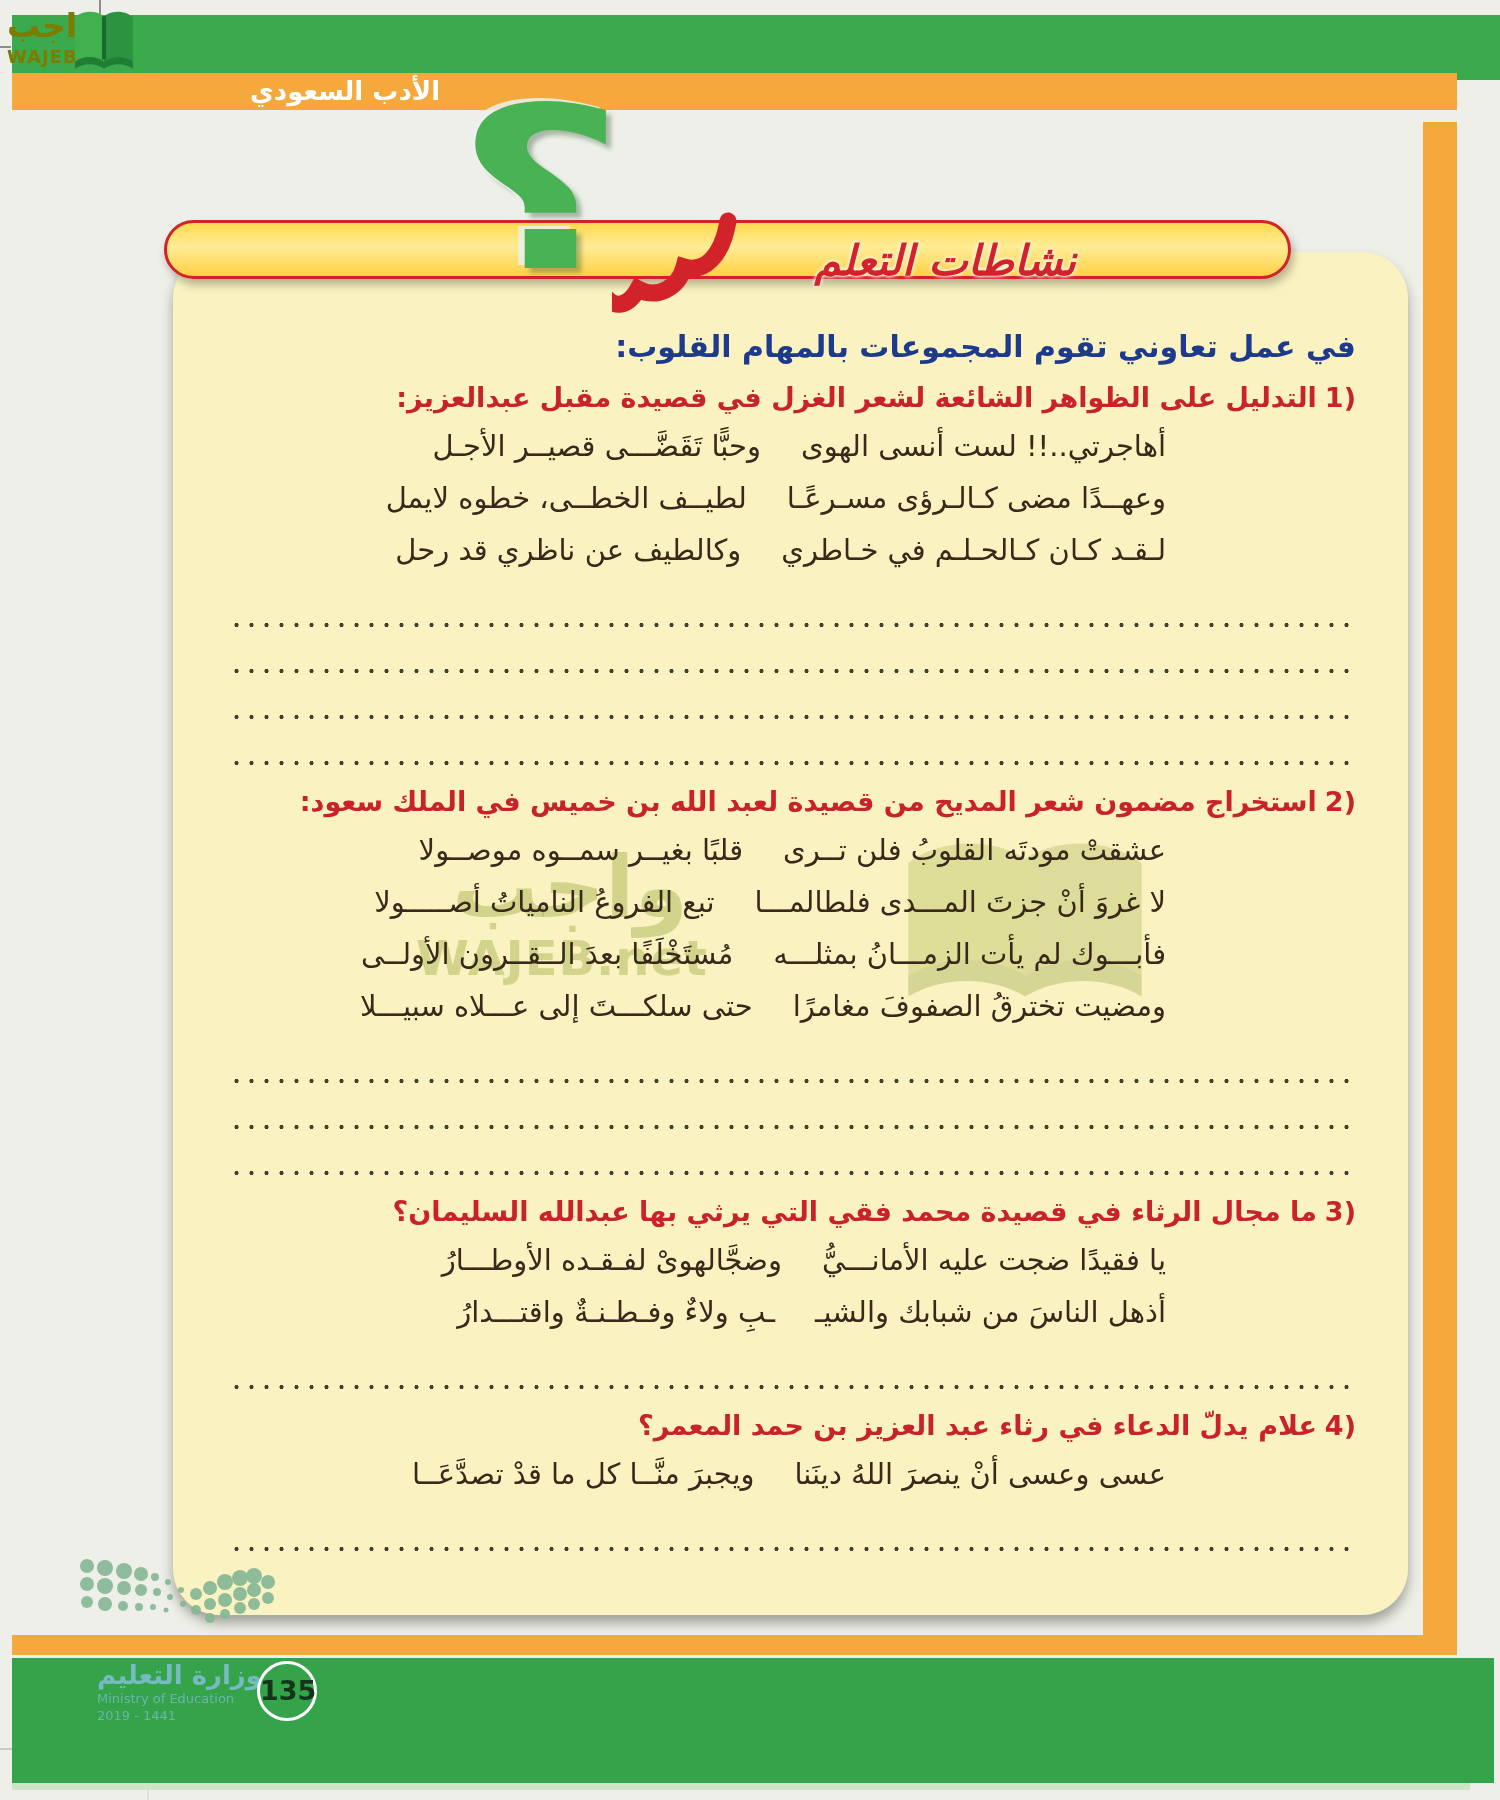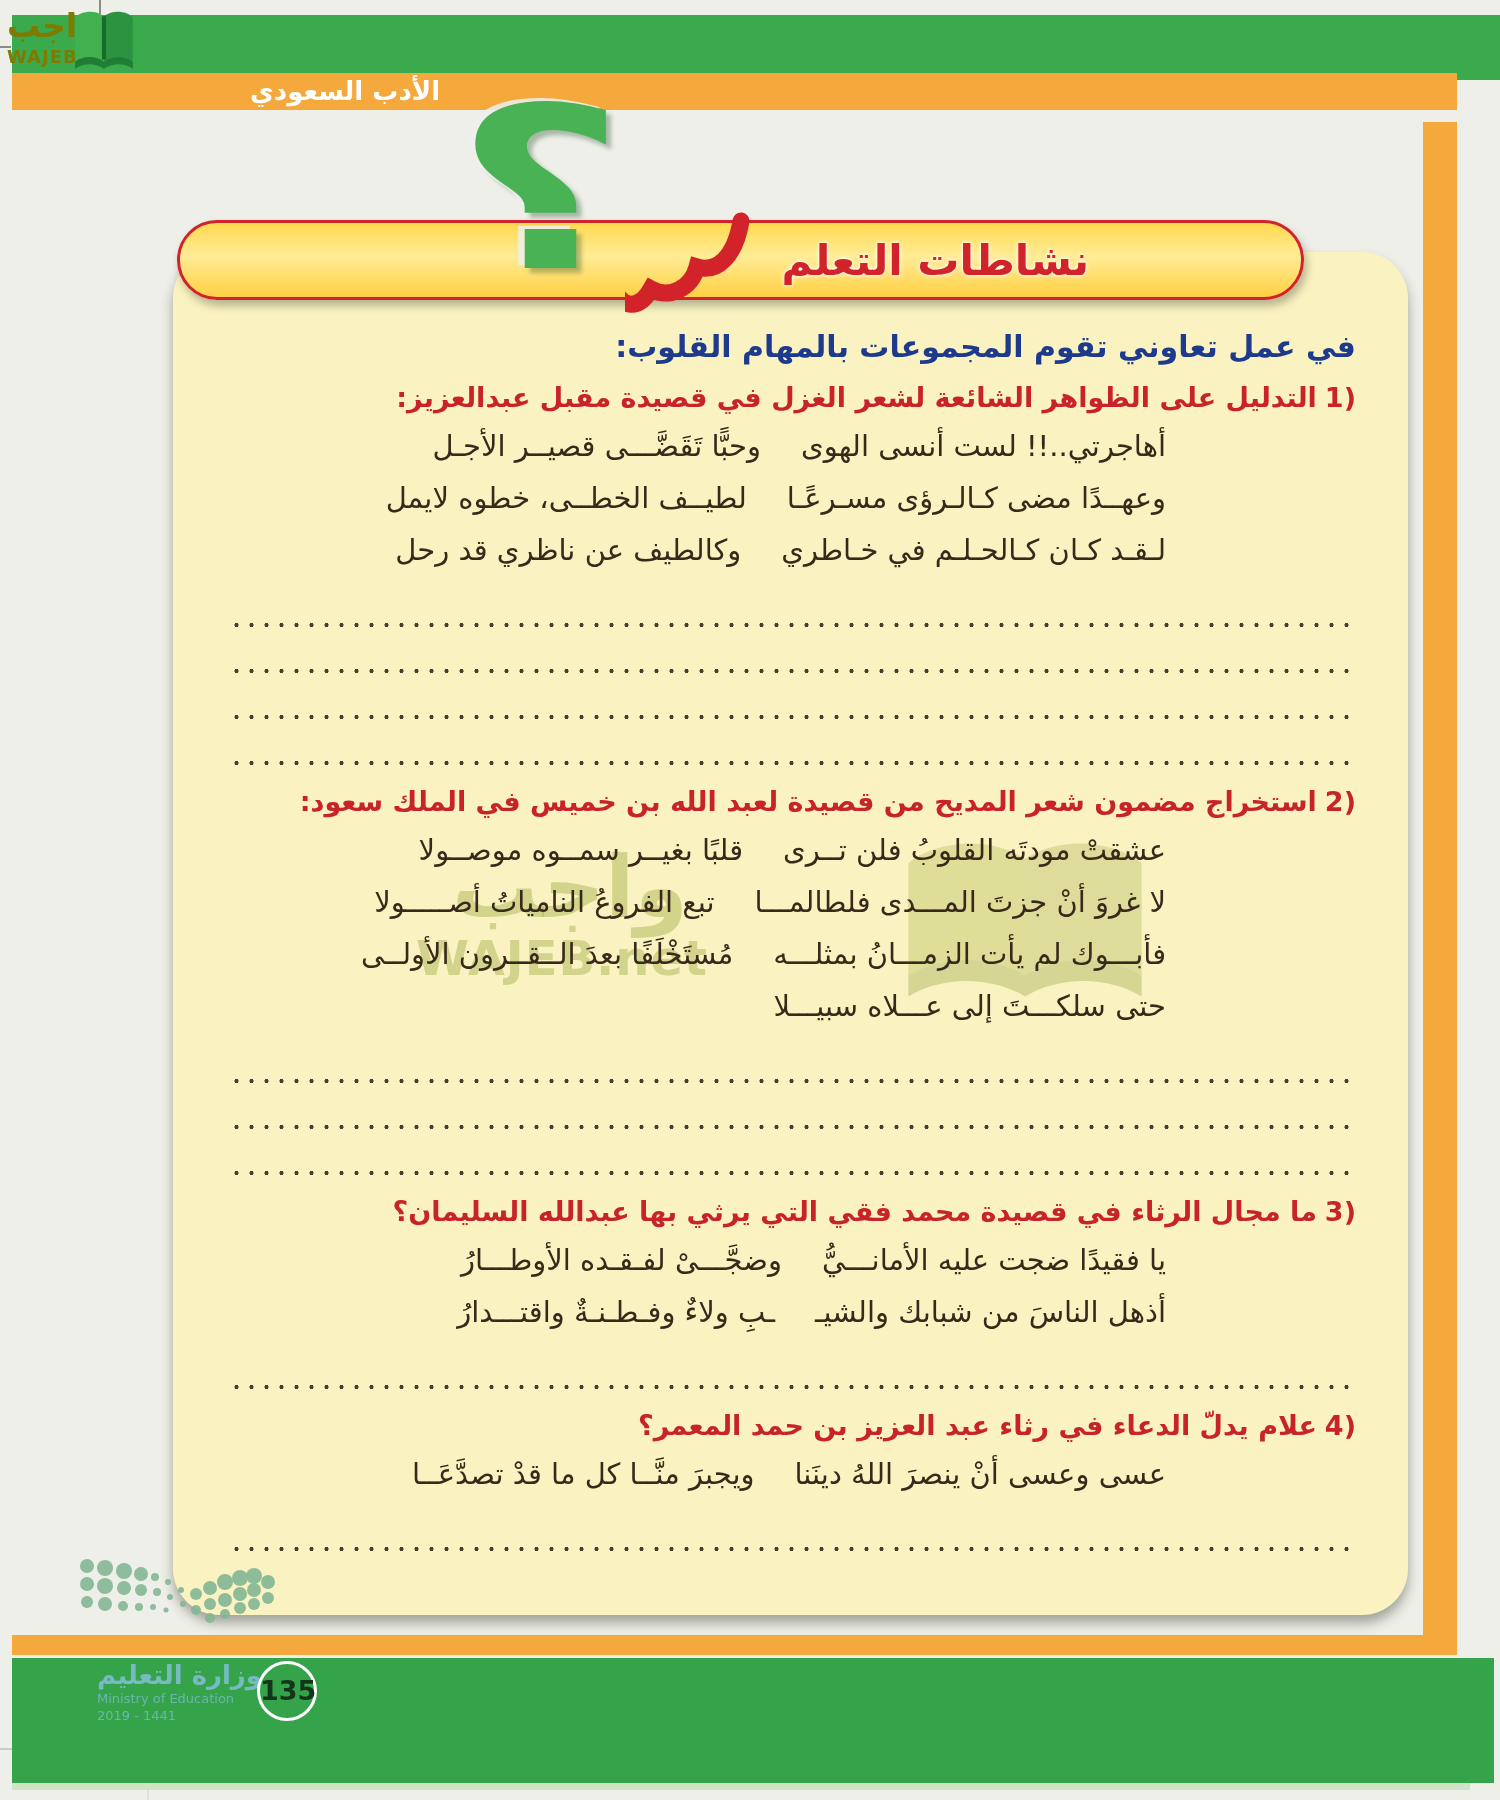--- a/index.html
+++ b/index.html
@@ -30,24 +30,24 @@
   .wajeb .en i{font-size:13px;font-style:normal;}
   .wajeb svg{position:absolute;left:68px;top:0px;}
 
   
   .qmark{position:absolute;left:415px;top:78px;width:250px;height:230px;z-index:30;
          font-size:225px;line-height:225px;text-align:center;font-weight:bold;color:#48b254;
          transform:scaleX(1.3);
          text-shadow:-5px -3px 0 rgba(236,240,236,.85), 4px 5px 4px rgba(40,80,40,.35);}
 
   
-  .banner{position:absolute;left:177px;top:220px;width:1127px;height:80px;z-index:20;
+  .banner{position:absolute;left:164px;top:220px;width:1127px;height:59px;z-index:20;
           border:3px solid #d2232b;border-radius:40px;box-sizing:border-box;
           background:linear-gradient(180deg,#ffd94f 0%,#ffeC96 45%,#ffd043 100%);
-          box-shadow:3px 6px 8px rgba(60,60,50,.35);}
+          box-shadow:3px 6px 8px rgba(60,60,50,.35);font-style:italic;}
   .banner-title{position:absolute;right:212px;top:13px;font-size:42px;font-weight:bold;color:#d2232b;direction:rtl;
                 text-shadow:0 0 5px #fff,0 0 3px #fff;}
   .swoosh{position:absolute;left:445px;top:-16px;}
 
   
   .card{position:absolute;left:173px;top:252px;width:1235px;height:1363px;z-index:10;
         background:#faf3c1;border-radius:46px;box-sizing:border-box;
         padding:74px 52px 0 56px;direction:rtl;
         box-shadow:0 8px 12px rgba(70,70,60,.45);}
   .intro{font-size:30px;font-weight:bold;color:#1d3a8c;line-height:42px;margin-bottom:10px;position:relative;z-index:3;}
@@ -168,41 +168,42 @@
             </div>
             <div class="verse-row">
               <span class="hemi">لا غروَ أنْ جزتَ المـــدى فلطالمـــا</span>
               <span class="hemi">تبع الفروعُ النامياتُ أصـــــولا</span>
             </div>
             <div class="verse-row">
               <span class="hemi">فأبـــوك لم يأت الزمـــانُ بمثلـــه</span>
               <span class="hemi">مُستَخْلَفًا بعدَ الــقــرون الأولــى</span>
             </div>
             <div class="verse-row">
+              <span class="hemi">ومضيت تخترقُ الصفوفَ مغامرًا</span>
               <span class="hemi">حتى سلكـــتَ إلى عـــلاه سبيـــلا</span>
             </div>
           </div>
           <div class="answers">
             <div class="answer-line">
               <div class="dots"></div>
             </div>
             <div class="answer-line">
               <div class="dots"></div>
             </div>
             <div class="answer-line">
               <div class="dots"></div>
             </div>
           </div>
         </div>
         <div class="question-block">
           <div class="q-label"><span class="q-num" dir="ltr">3)</span><span class="q-text">ما مجال الرثاء في قصيدة محمد فقي التي يرثي بها عبدالله السليمان؟</span></div>
           <div class="verses">
             <div class="verse-row">
               <span class="hemi">يا فقيدًا ضجت عليه الأمانـــيُّ</span>
-              <span class="hemi">وضجَّـــىْ لفـقـده الأوطـــارُ</span>
+              <span class="hemi">وضجَّالهوىْ لفـقـده الأوطـــارُ</span>
             </div>
             <div class="verse-row">
               <span class="hemi">أذهل الناسَ من شبابك والشيـ</span>
               <span class="hemi">ـبِ ولاءٌ وفـطـنـةٌ واقتـــدارُ</span>
             </div>
           </div>
           <div class="answers">
             <div class="answer-line">
               <div class="dots"></div>
             </div>

